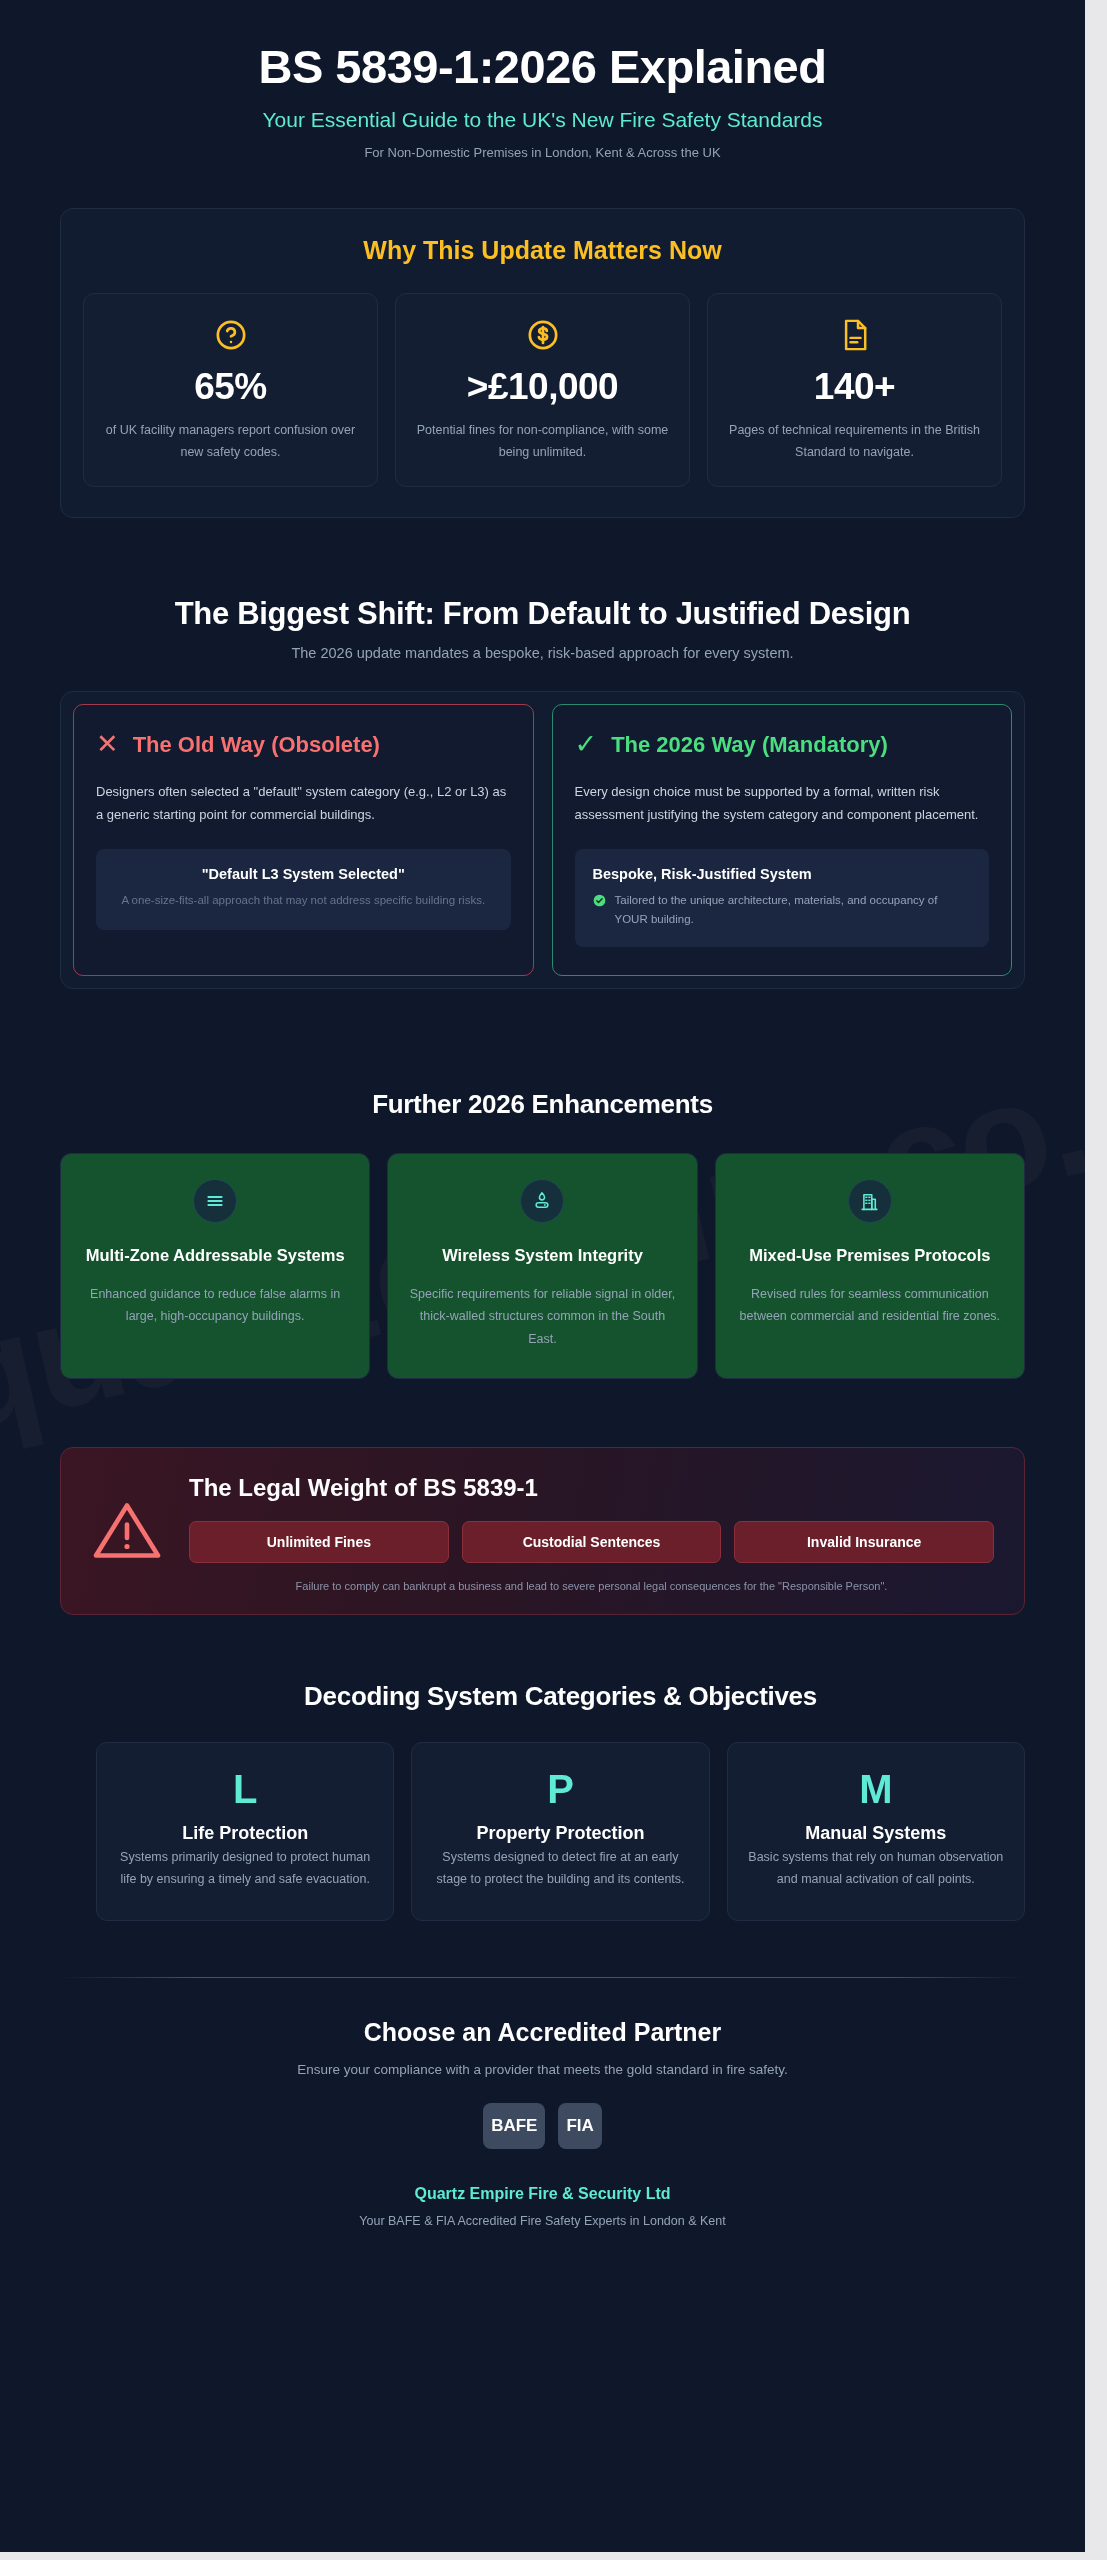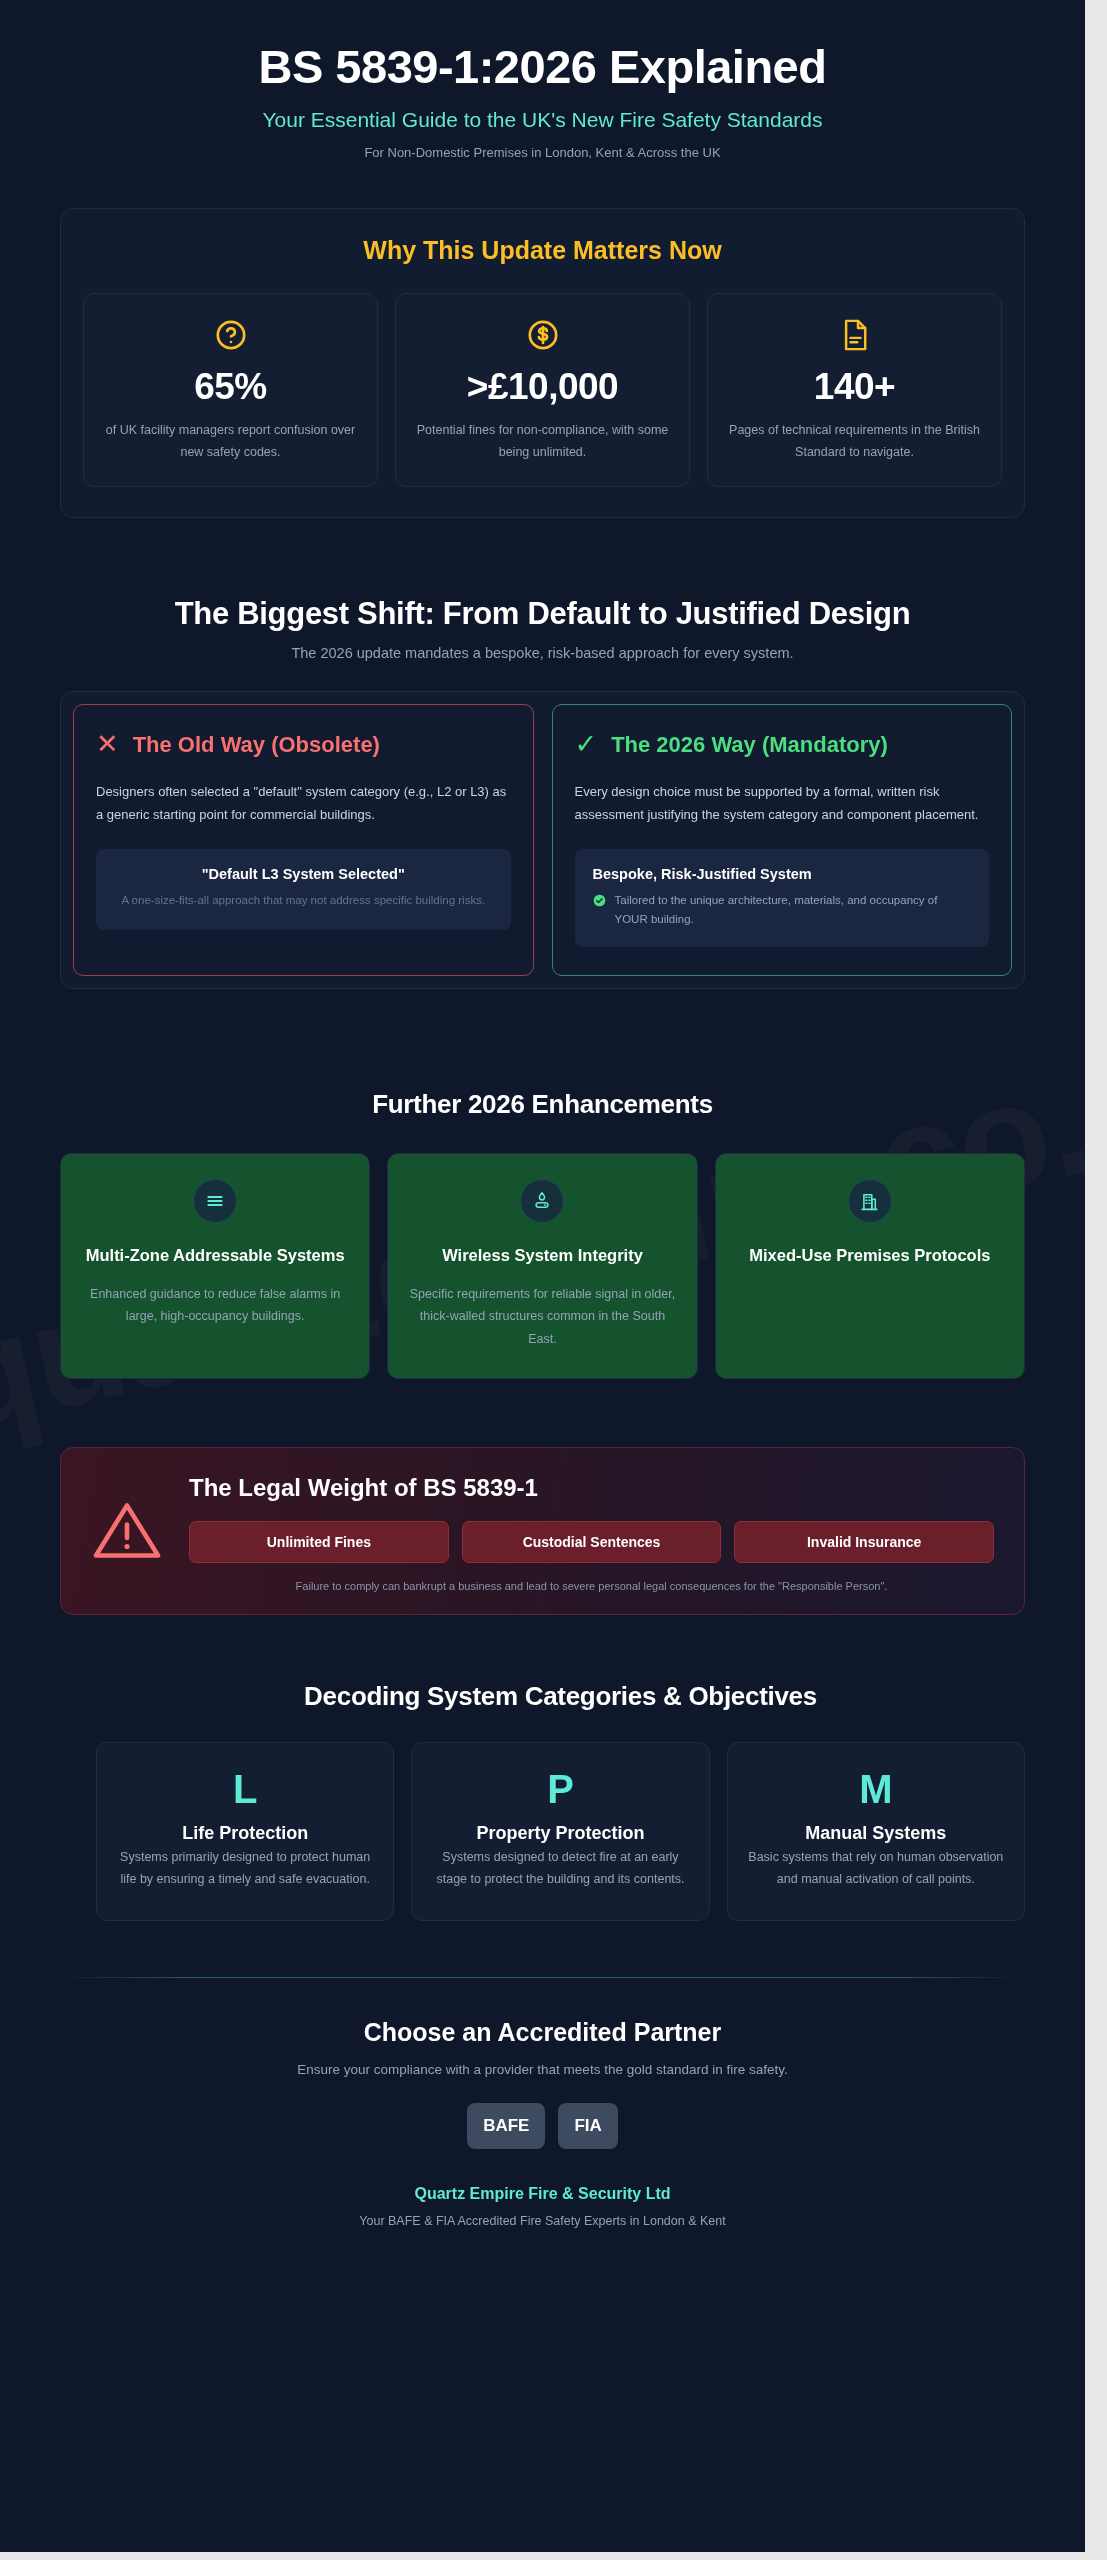--- a/index.html
+++ b/index.html
@@ -304,21 +304,21 @@
   }
   .badge-row {
     margin-top: 26px;
     display: flex;
     justify-content: center;
     gap: 13px;
   }
   .accred-badge {
     background: #3d4a5f;
     border-radius: 8px;
-    padding: 13px 16px;
+    padding: 13px 8px;
     font-size: 17px;
     font-weight: 700;
     color: #ffffff;
   }
   .footer-company {
     margin-top: 36px;
     font-size: 16px;
     font-weight: 700;
     color: #5eead4;
   }
@@ -463,20 +463,21 @@
         <div class="enh-card">
           <div class="enh-icon-circle">
             <svg width="21" height="21" viewBox="0 0 24 24" fill="none" stroke="#5eead4" stroke-width="1.8" stroke-linecap="round" stroke-linejoin="round">
               <path d="M3.6 21h16.8"></path>
               <path d="M5.6 21V4.2h9V21"></path>
               <path d="M14.6 21V9.4h4V21"></path>
               <path d="M7.8 7.2h1.2M11.3 7.2h1.2M7.8 10.6h1.2M11.3 10.6h1.2M7.8 14h1.2M11.3 14h1.2"></path>
             </svg>
           </div>
           <div class="enh-title">Mixed-Use Premises Protocols</div>
+          <div class="enh-text">Revised rules for seamless communication between commercial and residential fire zones.</div>
         </div>
 
       </div>
     </div>
 
     <div class="legal-wrap">
       <div class="legal-panel">
         <div class="legal-icon">
           <svg width="72" height="66" viewBox="0 0 72 66" fill="none" stroke="#f87171" stroke-width="4.6" stroke-linecap="round" stroke-linejoin="round">
             <path d="M36 7.5 67 57.5H5z"></path>

